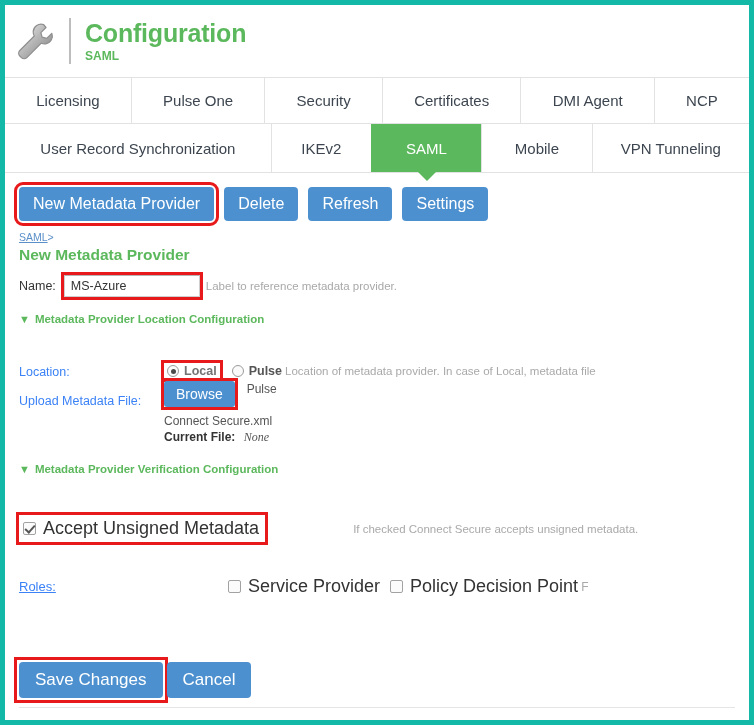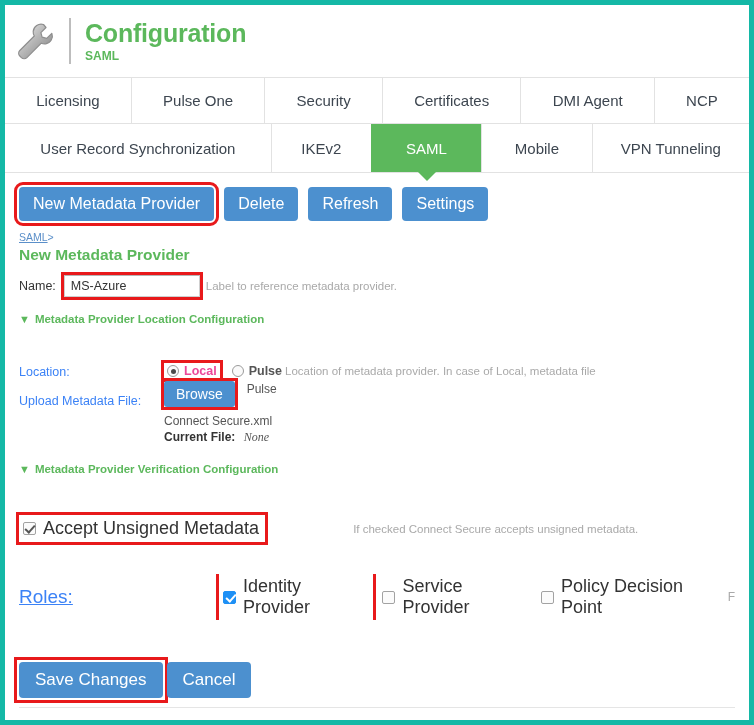--- a/index.html
+++ b/index.html
@@ -211,21 +211,21 @@
     width: 145px;
     flex: 0 0 145px;
     padding-top: 2px;
   }
 
   .radio-group { display: flex; align-items: center; }
   .radio-opt {
     display: inline-flex;
     align-items: center;
     font-size: 12.5px;
-    color: #ec4899;
+    color: #737373;
     font-weight: bold;
     cursor: pointer;
     padding: 1px 3px;
   }
   .radio-opt.off { color: #555; }
   .rdo {
     width: 12px; height: 12px;
     border-radius: 50%;
     border: 1px solid #9b9b9b;
     background: #fafafa;
@@ -448,27 +448,21 @@
       <span class="hl-tight" style="display:inline-flex;">
         <label class="chk-opt" style="padding:3px 6px 3px 4px;">
           <span class="chk gray-checked"></span>
           <span>Accept Unsigned Metadata</span>
         </label>
       </span>
       <span class="help-text" style="margin-left:88px;">If checked Connect Secure accepts unsigned metadata.</span>
     </div>
 
     <div class="form-line clip-right" style="margin-top:32px;align-items:center;">
-      <div class="form-label" style="width:200px;flex:0 0 200px;font-size:19px;padding-top:0;text-decoration:underline;">Roles:</div>
-      <span class="hl-tight" style="display:inline-flex;">
-        <label class="chk-opt" style="padding:2px 4px 2px 4px;">
-          <span class="chk blue"></span>
-          <span>Identity Provider</span>
-        </label>
-      </span>
+      <div class="form-label" style="width:200px;flex:0 0 200px;font-size:13px;padding-top:0;text-decoration:underline;">Roles:</div>
       <label class="chk-opt" style="margin-left:6px;">
         <span class="chk"></span>
         <span>Service Provider</span>
       </label>
       <label class="chk-opt" style="margin-left:4px;">
         <span class="chk"></span>
         <span>Policy Decision Point</span>
       </label>
       <span class="help-text" style="font-size:12px;">F</span>
     </div>

